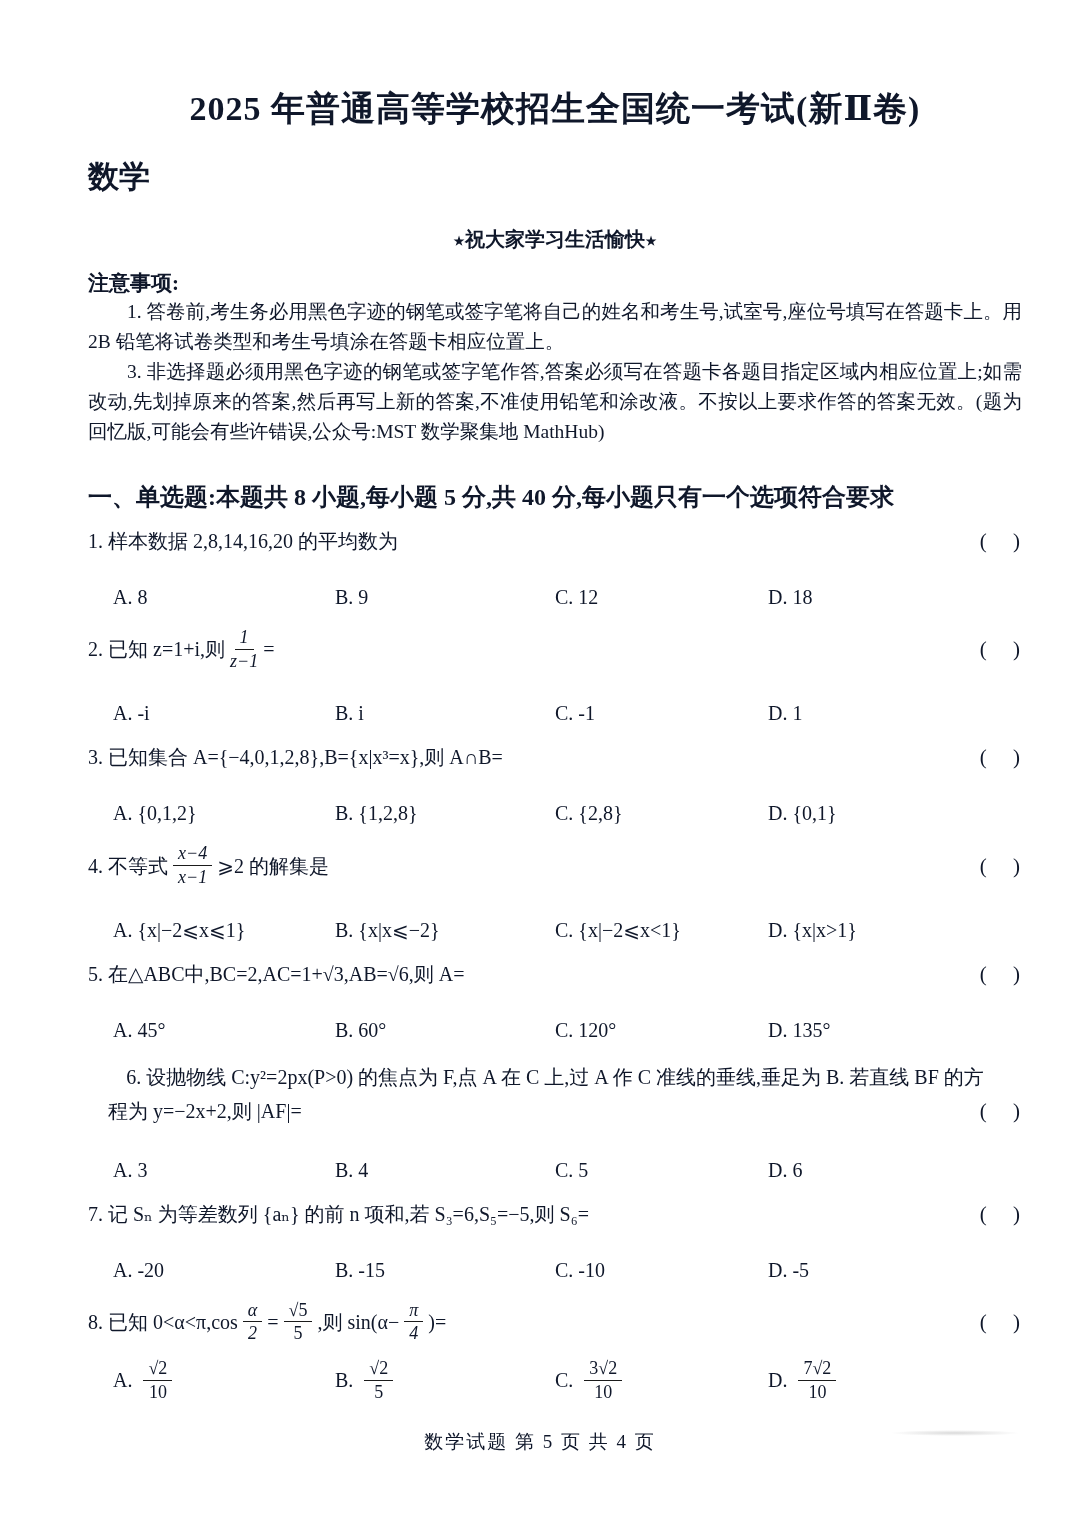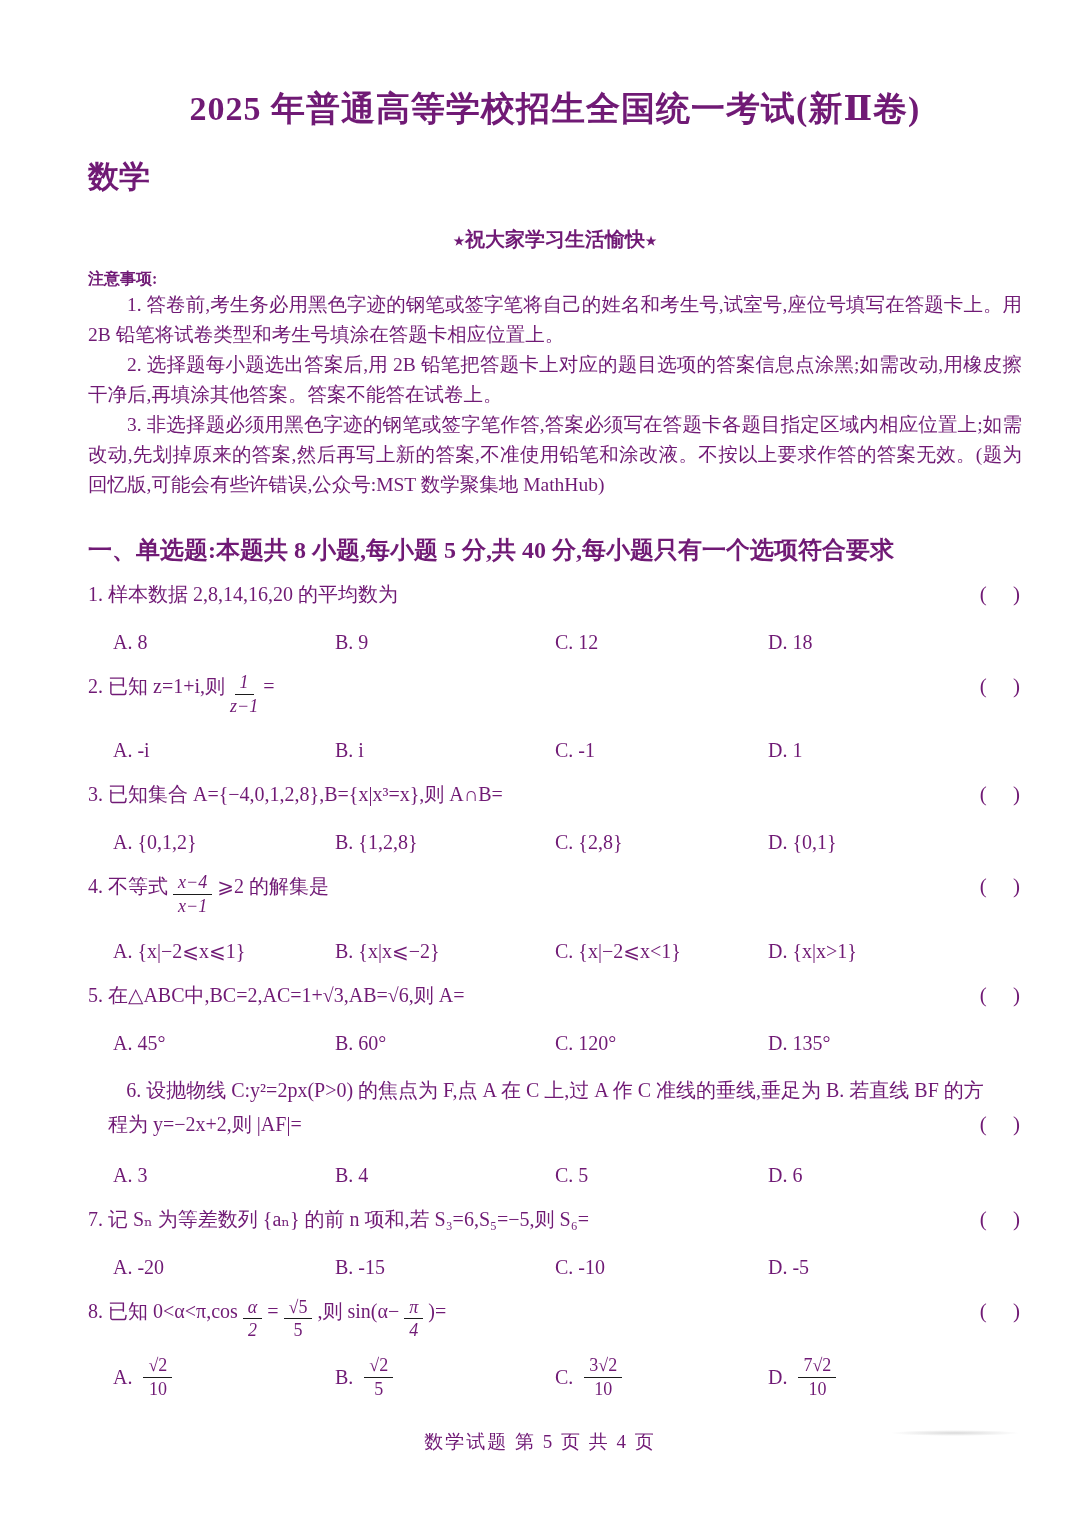--- a/index.html
+++ b/index.html
@@ -4,21 +4,21 @@
 <style>
   html,body{margin:0;padding:0;background:#e8e8e8;}
   .page{
     position:relative;
     width:1080px;height:1513px;
     margin:0 auto;
     background:#ffffff;
     box-sizing:border-box;
     padding:86px 58px 0 88px;
     font-family:"Liberation Serif","DejaVu Serif","DejaVu Sans",serif;
-    color:#701a75;
+    color:#0f172a;
     overflow:hidden;
   }
   .title{
     text-align:center;
     font-size:34px;
     font-weight:bold;
     letter-spacing:1px;
     margin:0;
   }
   .subject{
@@ -28,54 +28,54 @@
   }
   .greeting{
     text-align:center;
     font-size:20px;
     font-weight:bold;
     margin-top:28px;
     font-family:Liberation Mono, monospace;
   }
   .notice{margin-top:16px;}
   .notice-head{
-    font-size:16px;
+    font-size:21px;
     font-weight:bold;
   }
   .notice p{
     margin:0;
     font-size:19.5px;
     line-height:30px;
     text-indent:2em;
     text-align:justify;
   }
   .section-head{
     margin-top:34px;
     font-size:24px;
     font-weight:bold;
   }
   .q{margin-top:14px;}
   .stem{
     display:flex;
-    align-items:flex-start;
+    align-items:center;
     font-size:20px;
     line-height:28px;
   }
   .stem .txt{white-space:pre-wrap;}
   .bracket{
     margin-left:auto;
     white-space:pre;
     font-size:21px;
     padding-right:2px;
   }
   .opts{
     display:grid;
     grid-template-columns:222px 220px 213px auto;
     padding-left:25px;
-    margin-top:21px;
+    margin-top:29px;
     font-size:20px;
     line-height:26px;
   }
   .opts .opt{display:flex;align-items:center;gap:6px;}
   .frac{
     display:inline-flex;
     flex-direction:column;
     align-items:center;
     line-height:1.15;
     font-size:18px;
@@ -109,21 +109,20 @@
 
 <div class="page">
 
   <h1 class="title">2025 年普通高等学校招生全国统一考试(新Ⅱ卷)</h1>
   <h2 class="subject">数学</h2>
   <div class="greeting">★祝大家学习生活愉快★</div>
 
   <div class="notice">
     <div class="notice-head">注意事项:</div>
     <p>1. 答卷前,考生务必用黑色字迹的钢笔或签字笔将自己的姓名和考生号,试室号,座位号填写在答题卡上。用 2B 铅笔将试卷类型和考生号填涂在答题卡相应位置上。</p>
-    <p>2. 选择题每小题选出答案后,用 2B 铅笔把答题卡上对应的题目选项的答案信息点涂黑;如需改动,用橡皮擦干净后,再填涂其他答案。答案不能答在试卷上。</p>
     <p>3. 非选择题必须用黑色字迹的钢笔或签字笔作答,答案必须写在答题卡各题目指定区域内相应位置上;如需改动,先划掉原来的答案,然后再写上新的答案,不准使用铅笔和涂改液。不按以上要求作答的答案无效。(题为回忆版,可能会有些许错误,公众号:MST 数学聚集地 MathHub)</p>
   </div>
 
   <div class="section-head">一、单选题:本题共 8 小题,每小题 5 分,共 40 分,每小题只有一个选项符合要求</div>
 
   <div class="q">
     <div class="stem">
       <span class="txt">1. 样本数据 2,8,14,16,20 的平均数为</span>
       <span class="bracket">(     )</span>
     </div>

